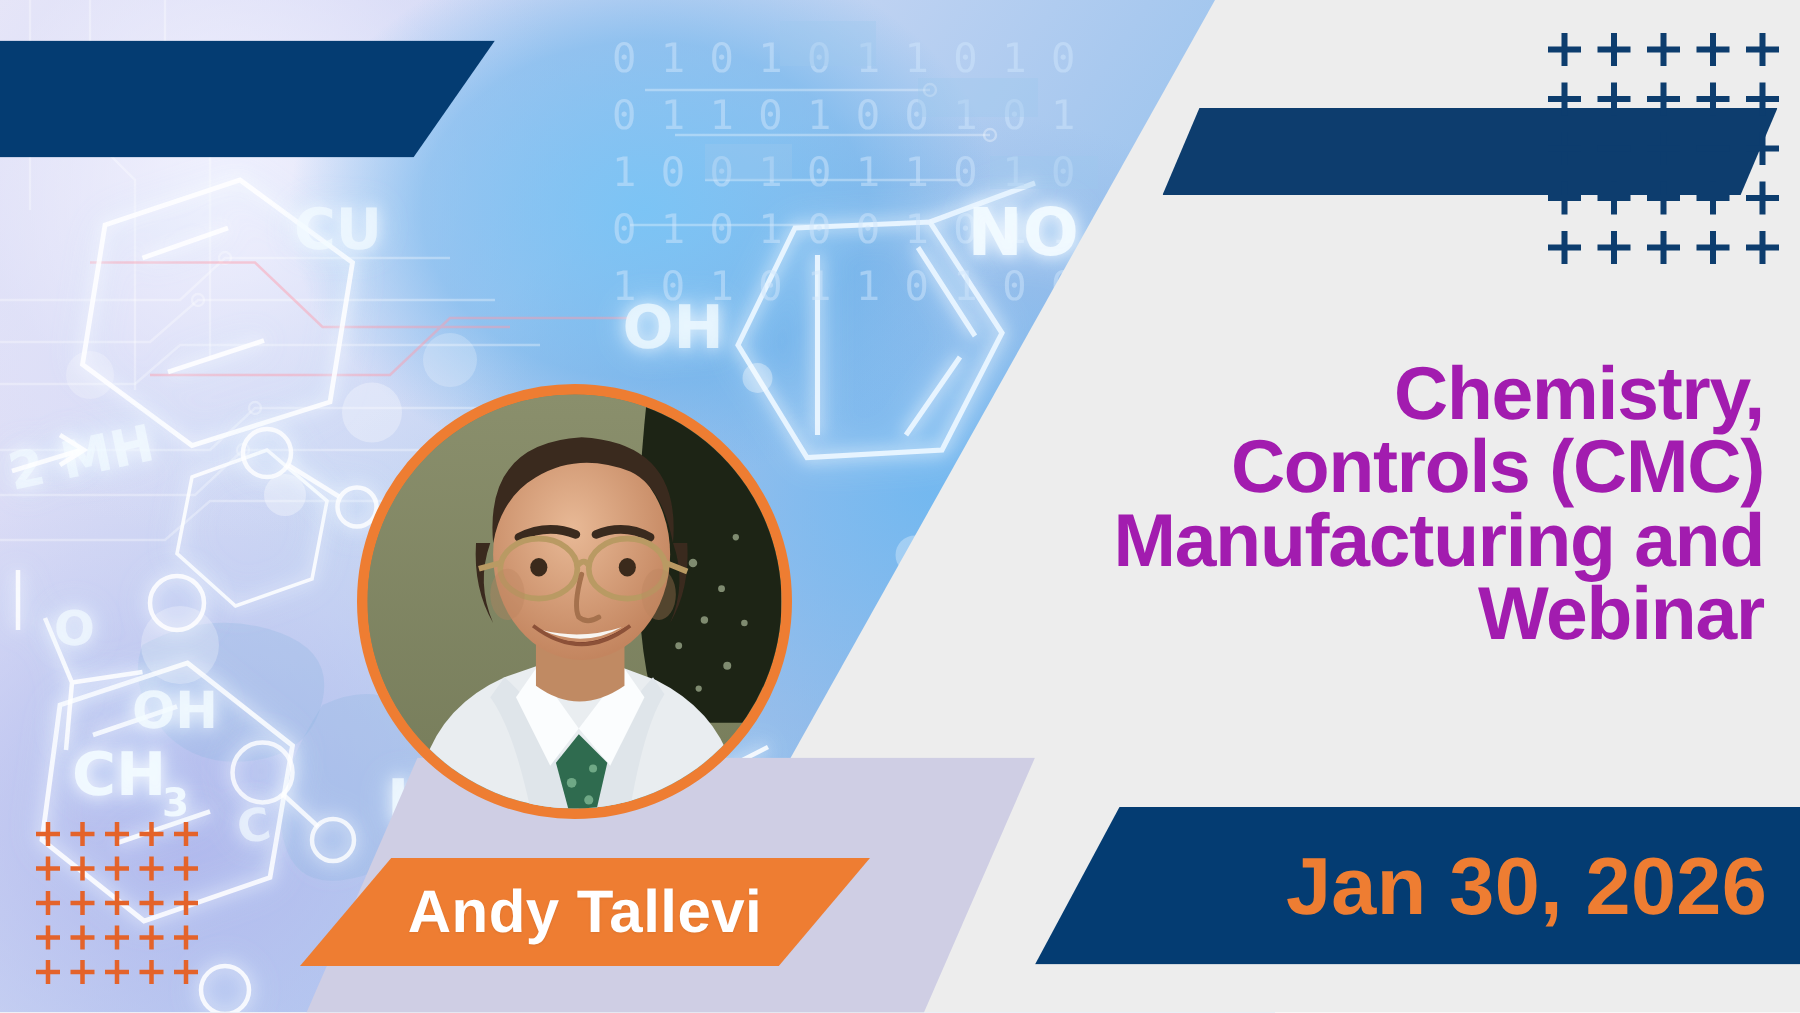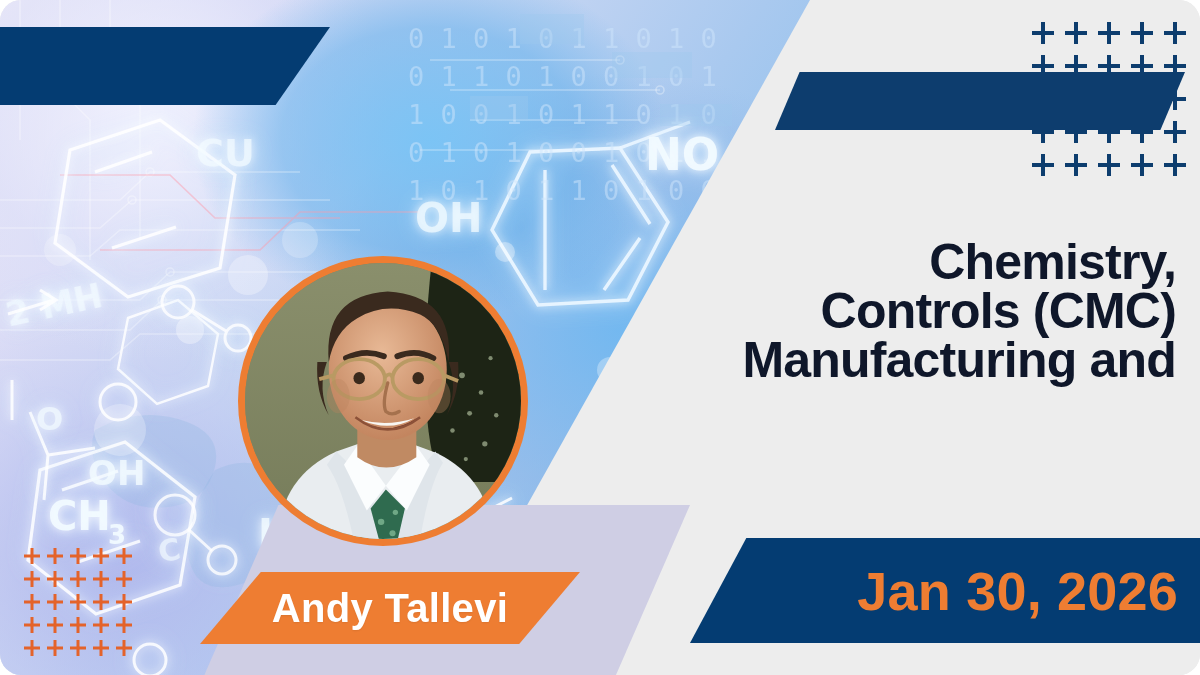--- a/index.html
+++ b/index.html
@@ -1,20 +1,19 @@
 <!DOCTYPE html>
 <html><head>
 <meta charset="utf-8">
 <style>
   html,body{margin:0;padding:0;background:#ffffff;}
   .stage{
     position:relative;width:1200px;height:675px;overflow:hidden;
     font-family:"Liberation Sans","DejaVu Sans",sans-serif;
     background:#EDEDED;
-    border-radius:21px;
   }
 
   
   .bg-art{
     position:absolute;left:0;top:0;width:850px;height:675px;
     background:
       radial-gradient(ellipse 330px 250px at 430px 140px, rgba(120,195,245,.95) 0%, rgba(95,175,235,.55) 45%, rgba(255,255,255,0) 72%),
       radial-gradient(ellipse 300px 300px at 150px 120px, rgba(245,245,255,.85) 0%, rgba(222,226,250,.35) 55%, rgba(255,255,255,0) 80%),
       radial-gradient(ellipse 420px 330px at 620px 330px, rgba(108,182,240,.85) 0%, rgba(130,175,230,.40) 50%, rgba(255,255,255,0) 78%),
       radial-gradient(ellipse 350px 320px at 120px 560px, rgba(170,175,235,.75) 0%, rgba(190,195,240,.35) 55%, rgba(255,255,255,0) 80%),
@@ -62,21 +61,21 @@
     clip-path:polygon(11% 0, 100% 0, 100% 100%, 0 100%);
     display:flex;align-items:center;justify-content:flex-end;
   }
   .banner-date .dt{
     color:#EE7D32;font-size:54px;font-weight:bold;padding-right:24px;letter-spacing:.2px;
   }
 
   
   .title{
     position:absolute;right:24px;top:238px;width:560px;
-    text-align:right;color:#0f172a;
+    text-align:right;color:#a21caf;
     font-size:50px;line-height:.98;font-weight:bold;letter-spacing:-.8px;
   }
 
   
   .plusgrid{position:absolute;display:grid;}
   .plusgrid .p{position:relative;}
   .plusgrid .p:before,.plusgrid .p:after{content:"";position:absolute;background:currentColor;}
   .plusgrid .p:before{left:50%;top:0;width:4px;height:100%;transform:translateX(-50%);}
   .plusgrid .p:after{top:50%;left:0;height:4px;width:100%;transform:translateY(-50%);}
 
@@ -359,19 +358,20 @@
   </div>
 
   <div class="banner-speaker">
     <span class="nm">Andy Tallevi</span>
   </div>
 
   <div class="title">
     <div>Chemistry,</div>
     <div>Controls (CMC)</div>
     <div>Manufacturing and</div>
+    <div>Webinar</div>
   </div>
 
   <div class="banner-date">
     <span class="dt">Jan 30, 2026</span>
   </div>
 
 </div>
 
 </body></html>

